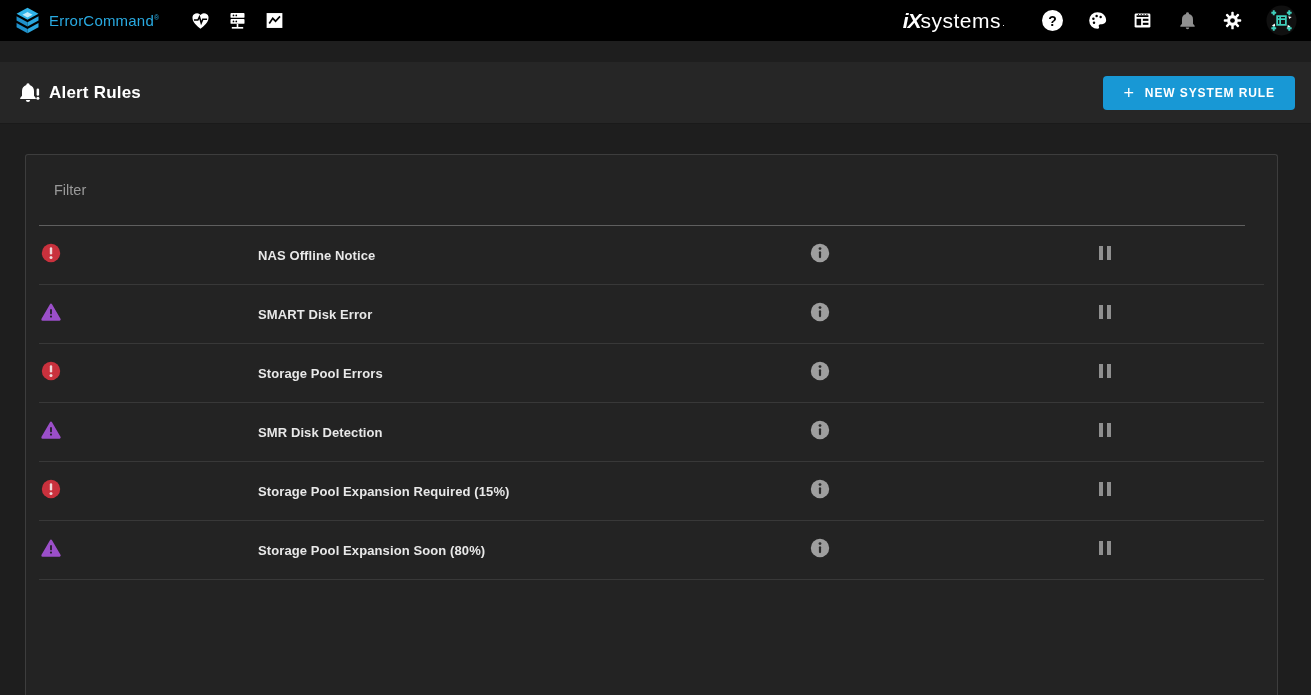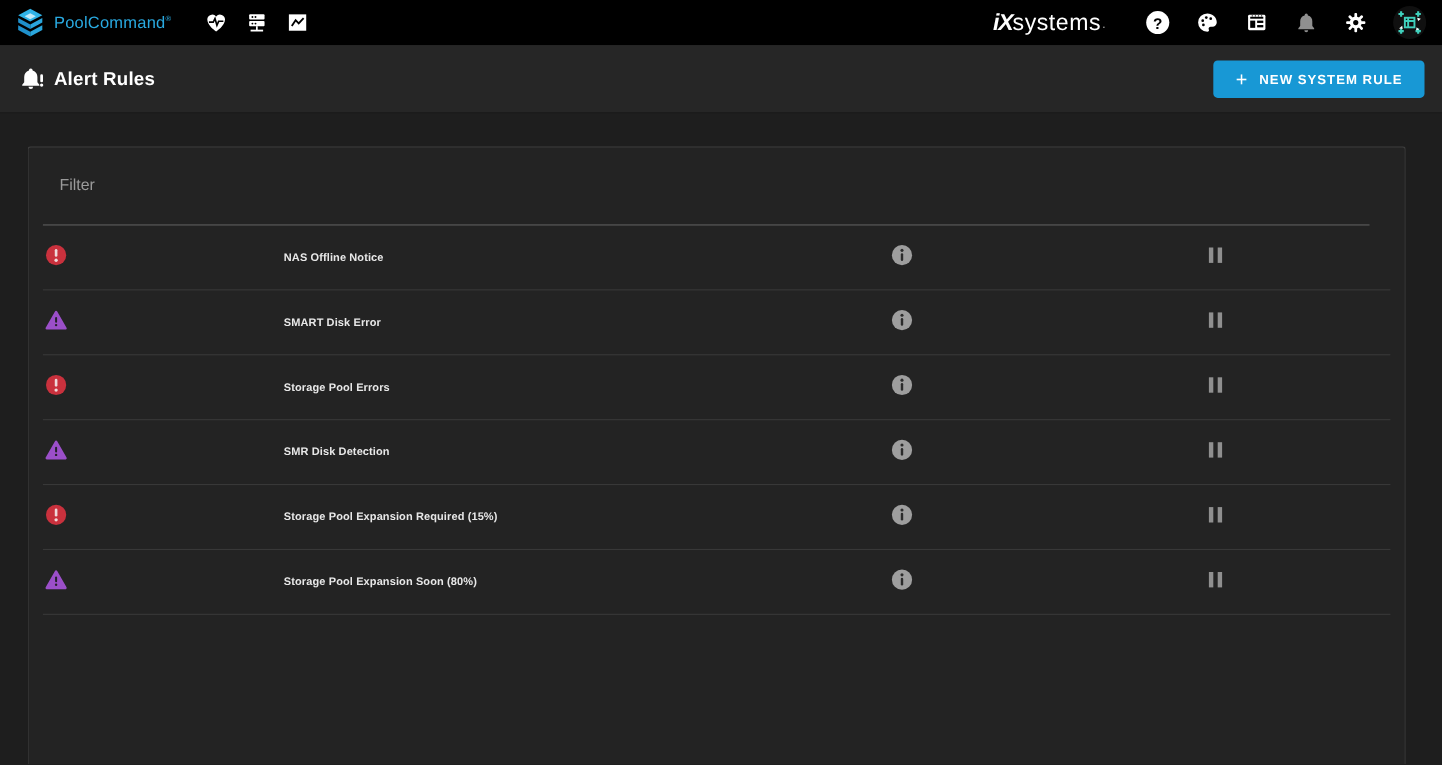--- a/index.html
+++ b/index.html
@@ -19,42 +19,42 @@
   .ix-logo { display:flex; align-items:baseline; color:#fff; margin-right:14px; cursor:default; }
   .ix-mark { font-weight:bold; font-style:italic; font-size:21px; letter-spacing:-1px; }
   .ix-text { font-size:21px; font-weight:300; letter-spacing:.5px; }
   .ix-tm { font-size:9px; margin-left:1px; }
   .round-icon { width:21px; height:21px; border-radius:50%; background:#fff; color:#000;
                 font-size:14px; font-weight:bold; display:flex; align-items:center; justify-content:center; cursor:pointer; }
   .avatar { width:31px; height:31px; cursor:pointer; }
 
   
   .page-header { height:62px; background:#262626; border-bottom:1px solid #1a1a1a;
-                 display:flex; align-items:center; padding:0 16px; }
+                 display:flex; align-items:center; padding:0 16px;margin-top:21px; }
   .ph-icon { width:26px; height:24px; margin-right:7px; }
   .ph-title { color:#fff; font-size:17px; font-weight:bold; letter-spacing:.2px; }
   .new-btn { margin-left:auto; height:34px; background:#1898d5; border:none; border-radius:4px;
              color:#fff; font-family:inherit; font-size:12px; font-weight:bold; letter-spacing:.9px;
              padding:0 20px; display:flex; align-items:center; gap:10px; cursor:pointer; }
   .new-btn .plus { font-size:18px; font-weight:normal; line-height:1; }
 
   
   .content { height:calc(695px - 103px); padding:30px 33px 0 25px; }
   .card { width:100%; height:100%; background:#232323; border:1px solid #3d3d3d;
           border-radius:3px 3px 0 0; border-bottom:none; }
 
   .filter-field { margin:18px 32px 0 13px; border-bottom:1px solid #5f5f5f; padding:8px 0 26px; }
   .filter-label { color:#9a9a9a; font-size:14.5px; padding-left:15px; cursor:text; display:inline-block; width:95%; }
 
   .tgrid { display:grid; grid-template-columns:92px 127px 283px 267px 275px 1fr; align-items:center; }
   .thead { margin:0 13px; height:64px; border-bottom:1px solid #3a3a3a; }
   .thead .th { color:#8f8f8f; font-size:12px; font-weight:bold; letter-spacing:.4px;
                align-self:end; padding-bottom:14px; }
   .trow { margin:0 13px; height:59px; border-bottom:1px solid #383838; cursor:pointer; }
-  .cell-name { color:#e8e8e8; font-size:10px; font-weight:bold; letter-spacing:.1px; }
+  .cell-name { color:#e8e8e8; font-size:13px; font-weight:bold; letter-spacing:.1px; }
 
   .pri-icon { width:20px; height:20px; margin-left:2px; display:inline-block; }
   .pri-icon svg { display:none; width:20px; height:20px; }
   .pri-icon.pri-error svg.err { display:block; }
   .pri-icon.pri-warning svg.warn { display:block; }
 
   .info-icon { width:20px; height:20px; margin-left:2px; display:inline-block; cursor:pointer; }
   .pause-icon { margin-left:16px; display:inline-flex; gap:4px; cursor:pointer; }
   .pause-icon i { display:block; width:4px; height:14px; background:#8f8f8f; }
 </style>
@@ -64,21 +64,21 @@
 <div class="navbar">
   <div class="brand">
     <svg width="27" height="27" viewBox="0 0 32 32">
       <polygon points="16,1 29,8 16,15 3,8" fill="#2fb3e8"></polygon>
       <polygon points="3,11 16,18 16,23 3,16" fill="#1f90cb"></polygon>
       <polygon points="29,11 16,18 16,23 29,16" fill="#2aa6dd"></polygon>
       <polygon points="3,19 16,26 16,31 3,24" fill="#1f90cb"></polygon>
       <polygon points="29,19 16,26 16,31 29,24" fill="#2aa6dd"></polygon>
       <polygon points="16,6 22,9.2 16,12.4 10,9.2" fill="#bfe9f9"></polygon>
     </svg>
-    <span class="brand-text"><span>Pool</span><span class="bold">Command</span><sup>®</sup></span>
+    <span class="brand-text"><span>Error</span><span class="bold">Command</span><sup>®</sup></span>
   </div>
 
   <div class="nav-icons">
     <span class="nav-icon">
       <svg viewBox="0 0 24 24">
           <path d="M12 21.3S2.8 15.6 2.8 8.9a5.2 5.2 0 0 1 9.2-3.3 5.2 5.2 0 0 1 9.2 3.3c0 6.7-9.2 12.4-9.2 12.4z" fill="#fff"></path>
           <polyline points="4.5,11.5 9,11.5 10.8,7.8 12.8,14.8 14.6,10.7 19.5,10.7" stroke="#000" stroke-width="1.7" fill="none"></polyline>
         </svg>
     </span>
     <span class="nav-icon">

